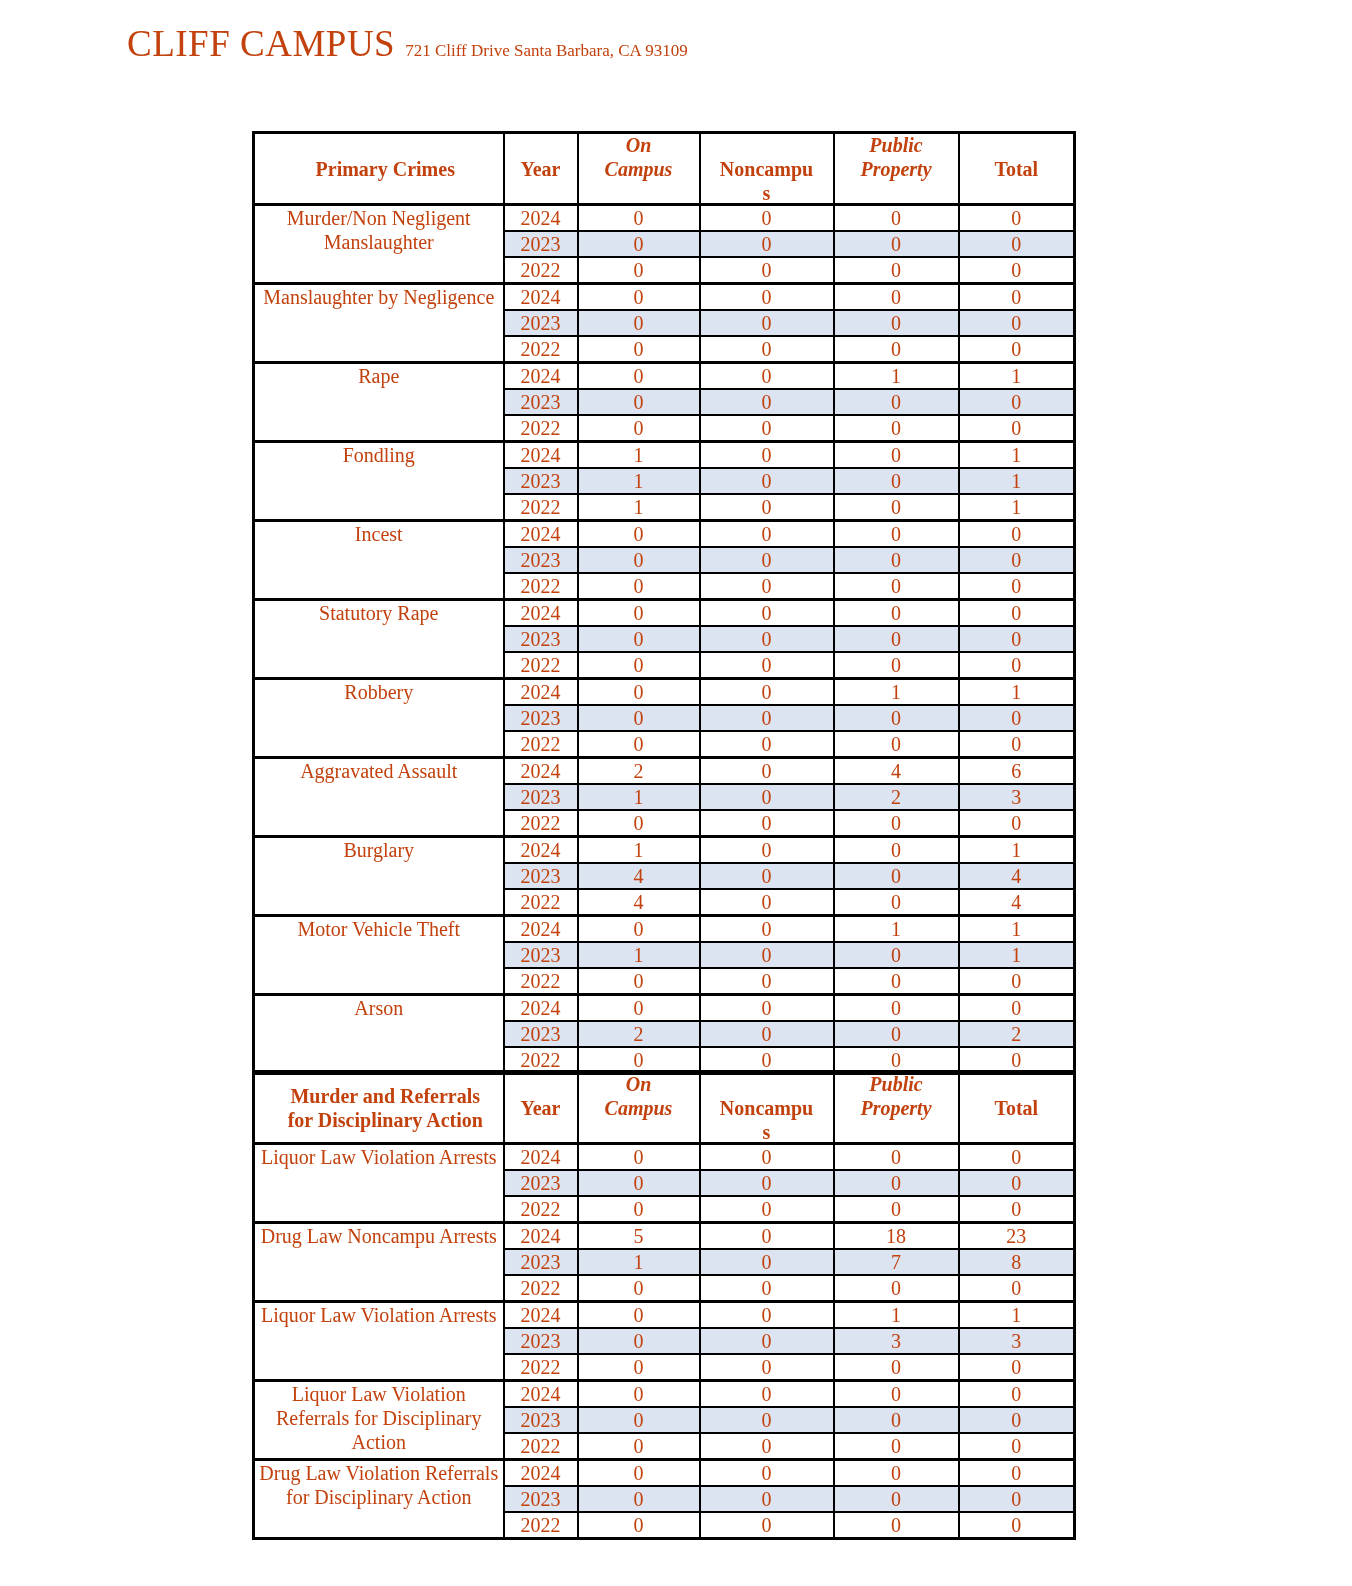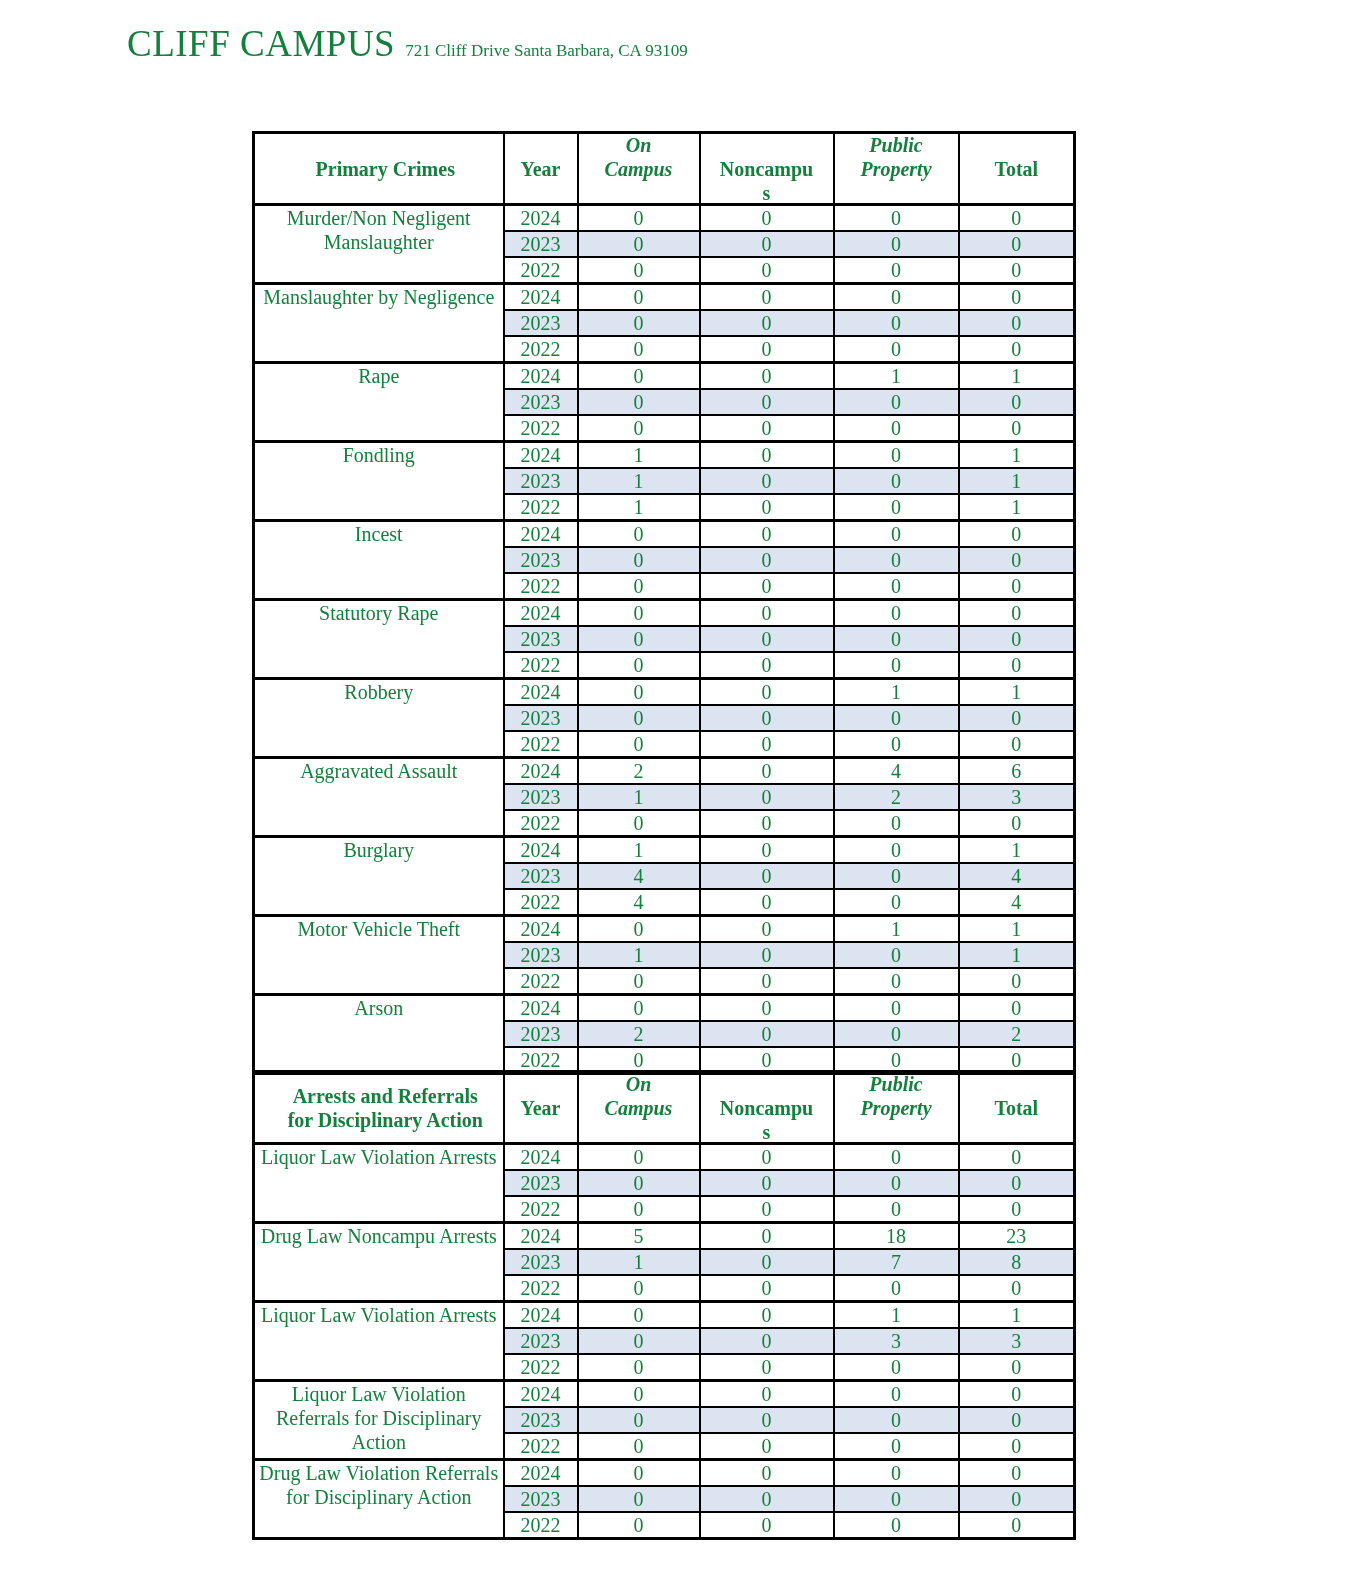--- a/index.html
+++ b/index.html
@@ -3,21 +3,21 @@
 <meta charset="utf-8">
 <style>
   * { margin: 0; padding: 0; box-sizing: border-box; }
   html, body { background: #ffffff; }
   .page {
     position: relative;
     width: 1352px;
     height: 1586px;
     background: #ffffff;
     font-family: "Liberation Serif", "DejaVu Serif", serif;
-    color: #15803d;
+    color: #c2410c;
   }
   .doc-title {
     position: absolute;
     left: 127px;
     top: 22px;
     display: flex;
     align-items: baseline;
     gap: 10px;
     white-space: nowrap;
   }
@@ -376,21 +376,21 @@
       <colgroup>
         <col class="w-cat">
           <col class="w-year">
           <col class="w-onc">
         <col class="w-non">
           <col class="w-pub">
           <col class="w-tot">
       </colgroup>
       <thead>
           <tr>
-            <th class="cat-hdr">Arrests and Referrals
+            <th class="cat-hdr">Murder and Referrals
 for Disciplinary Action</th>
             <th>Year</th>
             <th><span class="shift-up">On
 Campus</span></th>
             <th><span class="shift-down">Noncampu
 s</span></th>
             <th><span class="shift-up">Public
 Property</span></th>
             <th><span>Total</span></th>
           </tr>

